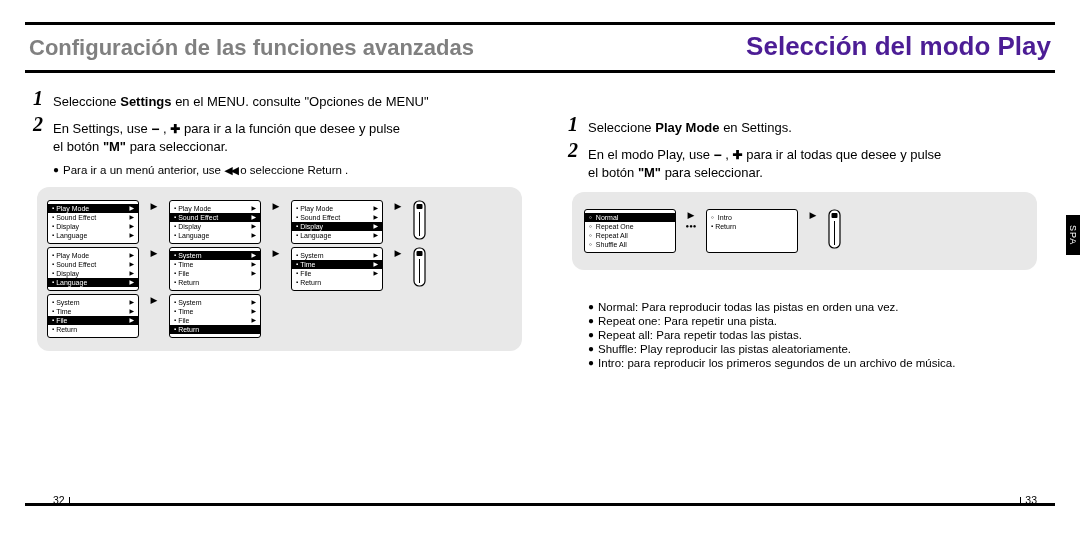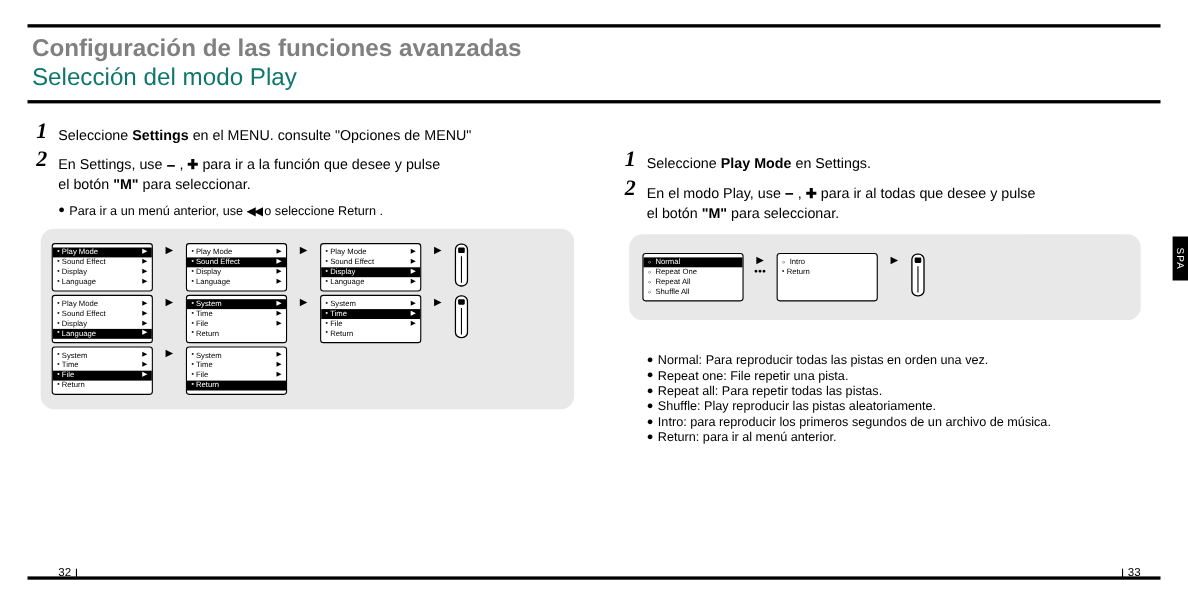--- a/index.html
+++ b/index.html
@@ -18,32 +18,31 @@
     padding: 0;
     margin: 22px 25px 18px 25px;
     position: relative;
   }
   .titlebar {
     display: flex;
     padding: 6px 4px 8px 4px;
     border-bottom: 3px solid #000;
     justify-content: space-between;
     align-items: baseline;
-    flex-direction: column;
   }
   .title-left {
     font-size: 22px;
     font-weight: bold;
     color: #808080;
     letter-spacing: 0px;
   }
   .title-right {
-    font-size: 22px;
-    font-weight: normal;
-    color: #0f766e;
+    font-size: 26px;
+    font-weight: bold;
+    color: #4c1d95;
   }
   .spread {
     display: flex;
     width: 100%;
     box-sizing: border-box;
     padding: 20px 0 0 0;
     min-height: 430px;
   }
   .col {
     width: 50%;
@@ -516,25 +515,24 @@
                 <rect x="1" y="1" width="11" height="38" rx="5" fill="#fff" stroke="#000" stroke-width="1.2"></rect>
                 <rect x="3.5" y="4" width="6" height="5" rx="1" fill="#000"></rect>
                 <line x1="6.5" y1="12" x2="6.5" y2="36" stroke="#000" stroke-width="1"></line>
               </svg>
           </div>
         </div>
       </div>
 
       <div class="note" style="margin-top:31px;">
         <div class="note-row"><span class="bullet">●</span><span>Normal: Para reproducir todas las pistas en orden una vez.</span></div>
-        <div class="note-row"><span class="bullet">●</span><span>Repeat one: File repetir una pista.</span></div>
+        <div class="note-row"><span class="bullet">●</span><span>Repeat one: Para repetir una pista.</span></div>
         <div class="note-row"><span class="bullet">●</span><span>Repeat all: Para repetir todas las pistas.</span></div>
         <div class="note-row"><span class="bullet">●</span><span>Shuffle: Play reproducir las pistas aleatoriamente.</span></div>
         <div class="note-row"><span class="bullet">●</span><span>Intro: para reproducir los primeros segundos de un archivo de música.</span></div>
-        <div class="note-row"><span class="bullet">●</span><span>Return: para ir al menú anterior.</span></div>
       </div>
 
       <div class="pagenum right">
         <span class="bar"></span><span>33</span>
       </div>
     </div>
   </div>
 </div>
 
 </body></html>

